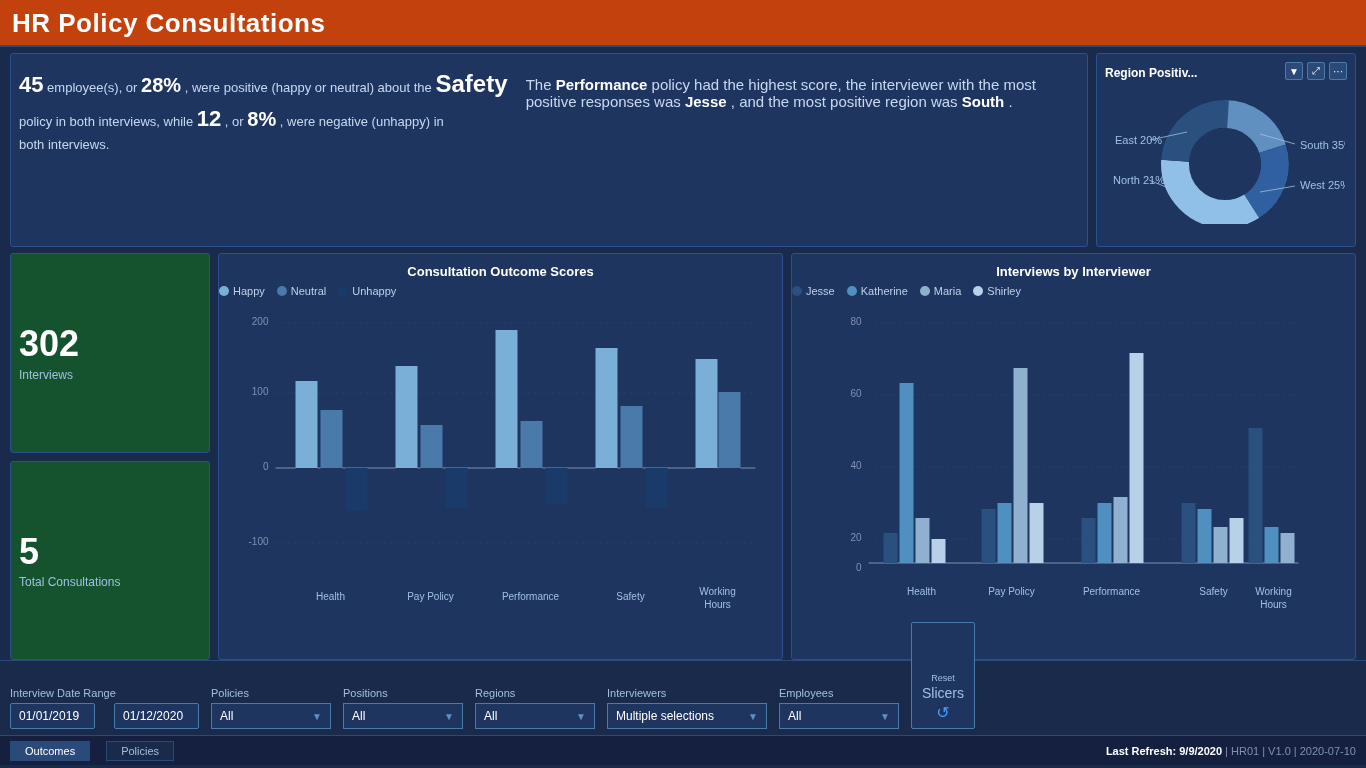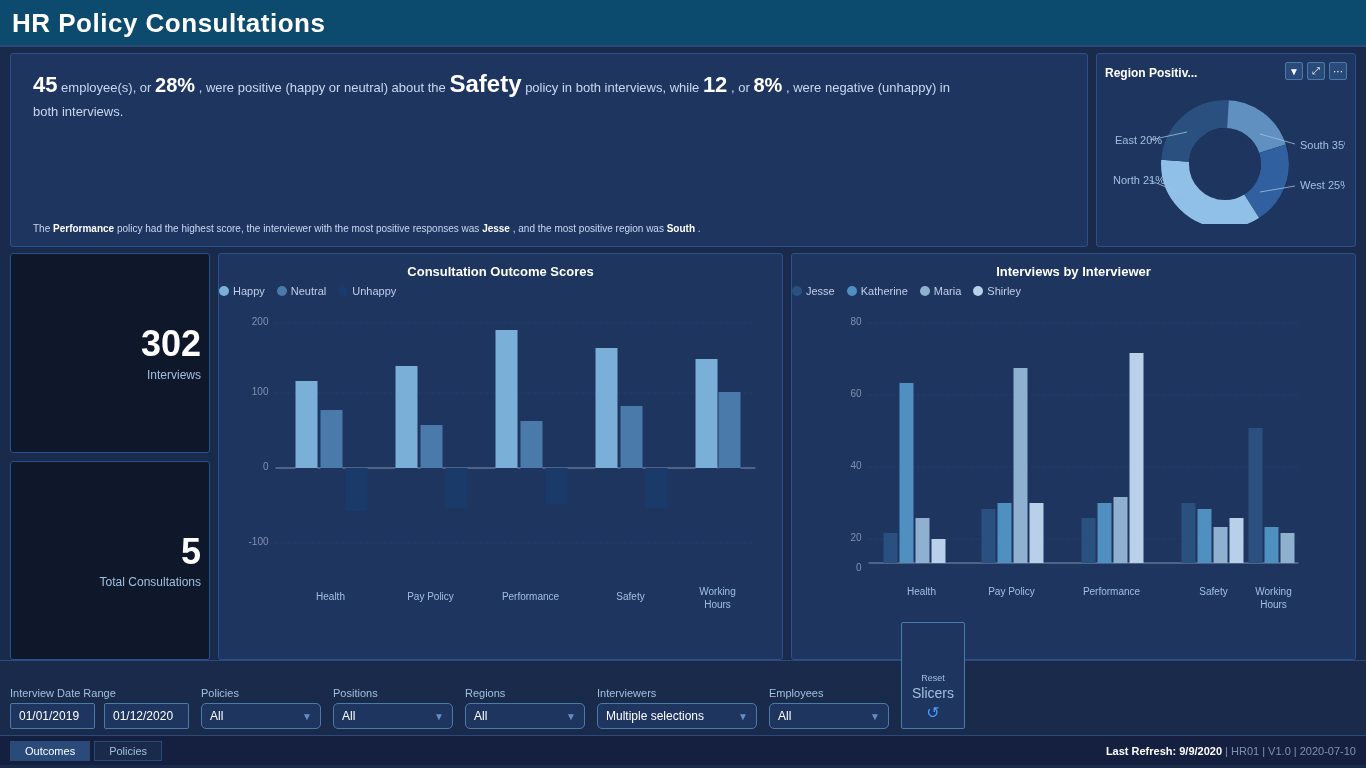--- a/index.html
+++ b/index.html
@@ -6,21 +6,21 @@
     body {
       background: #1a2a4a;
       font-family: 'Segoe UI', Arial, sans-serif;
       color: #fff;
       width: 1366px;
       height: 768px;
       overflow: hidden;
       font-size: 12px;
     }
     .header {
-      background: #0c4a6e;
+      background: #c2410c;
       padding: 8px 12px 6px 12px;
       border-bottom: 2px solid #2a4a7a;
     }
     .header h1 {
       font-size: 26px;
       font-weight: 700;
       color: #fff;
       letter-spacing: 0.5px;
     }
     .main-area {
@@ -34,23 +34,22 @@
       flex-direction: row;
       padding: 6px 10px;
       gap: 8px;
       height: 210px;
     }
     .summary-box {
       background: #1e3560;
       border: 1px solid #2a5090;
       border-radius: 3px;
       flex: 1;
-      padding: 12px 22px;
-      display: flex;
-      flex-direction: column;
+      padding: 12px 8px;
+      display: flex;
       justify-content: space-between;
     }
     .summary-line1 {
       font-size: 13px;
       line-height: 1.5;
       color: #c8d8f0;
     }
     .summary-line1 .big-num {
       font-size: 22px;
       font-weight: 700;
@@ -60,21 +59,21 @@
       font-size: 20px;
       font-weight: 700;
       color: #fff;
     }
     .summary-line1 .policy-name {
       font-size: 24px;
       font-weight: 700;
       color: #fff;
     }
     .summary-line2 {
-      font-size: 10px;
+      font-size: 15px;
       color: #c8d8f0;
       margin-top: 10px;
     }
     .summary-line2 .bold-word {
       font-weight: 700;
       color: #fff;
     }
     .donut-box {
       width: 260px;
       background: #1e3560;
@@ -127,27 +126,27 @@
       height: 415px;
     }
     
     .kpi-col {
       width: 200px;
       display: flex;
       flex-direction: column;
       gap: 8px;
     }
     .kpi-card {
-      background: #0f172a;
+      background: #14532d;
       border: 1px solid #2a5090;
       border-radius: 3px;
       flex: 1;
       display: flex;
       flex-direction: column;
-      align-items: flex-end;
+      align-items: flex-start;
       justify-content: center;
       text-align: center;
       padding: 8px;
     }
     .kpi-number {
       font-size: 36px;
       font-weight: 700;
       color: #fff;
       line-height: 1.1;
     }
@@ -211,38 +210,38 @@
       flex-direction: column;
       gap: 4px;
     }
     .filter-label {
       font-size: 11px;
       color: #a0c0e0;
       font-weight: 500;
     }
     .date-inputs {
       display: flex;
-      gap: 9px;
+      gap: 19px;
     }
     .date-input {
       background: #1e3560;
       border: 1px solid #4a7aaa;
       color: #fff;
       padding: 5px 8px;
       font-size: 12px;
       border-radius: 2px;
       width: 85px;
     }
     .dropdown {
       background: #1e3560;
       border: 1px solid #4a7aaa;
       color: #fff;
       padding: 5px 8px;
       font-size: 12px;
-      border-radius: 5px;
+      border-radius: 0;
       min-width: 120px;
       display: flex;
       align-items: center;
       justify-content: space-between;
       cursor: pointer;
     }
     .dropdown-arrow {
       font-size: 10px;
       color: #6090c0;
       margin-left: 6px;
@@ -270,21 +269,21 @@
       display: flex;
       align-items: center;
       justify-content: space-between;
       background: #152040;
       border-top: 1px solid #2a4a7a;
       padding: 3px 10px;
       height: 30px;
     }
     .footer-tabs {
       display: flex;
-      gap: 4px;
+      gap: 16px;
     }
     .footer-tab {
       padding: 3px 14px;
       font-size: 11px;
       color: #a0c0e0;
       border: 1px solid #2a4a7a;
       background: #1a2a4a;
       cursor: pointer;
     }
     .footer-tab.active {

